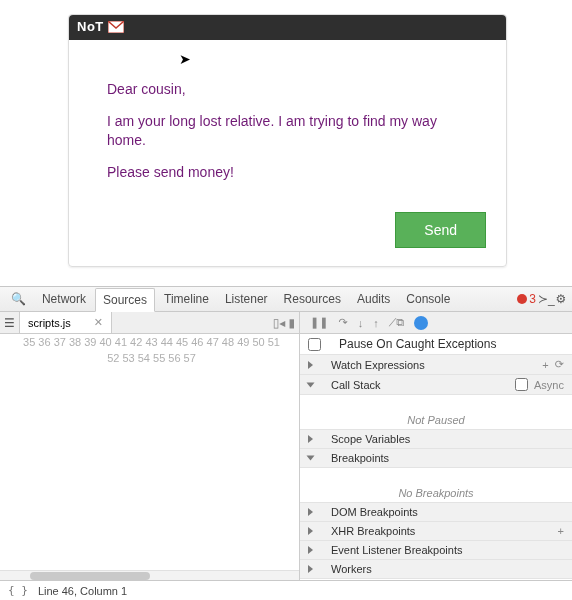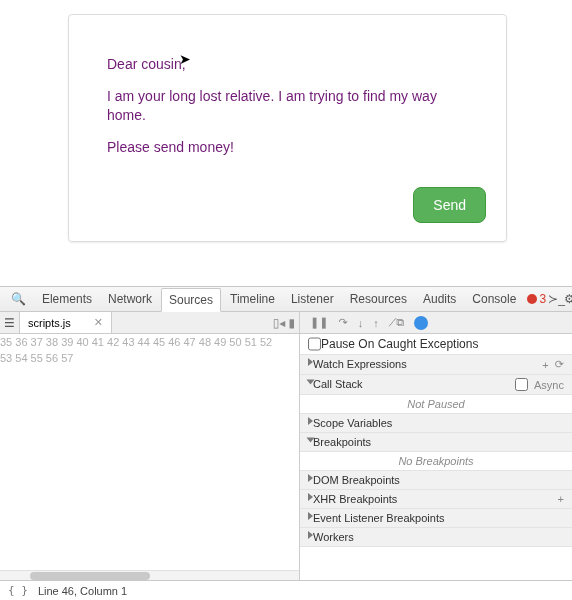--- a/index.html
+++ b/index.html
@@ -8,82 +8,90 @@
   
   .app-wrap { padding: 14px 65px 0 68px; }
   .app { border: 1px solid #ddd; border-radius: 4px; overflow: visible; position: relative; box-shadow: 0 1px 2px rgba(0,0,0,.08); }
   .app-header { background: #2f2f2f; color: #fff; padding: 4px 8px 6px; font-size: 13px; display: flex; align-items: center; gap: 4px; border-radius: 4px 4px 0 0; font-weight: bold; letter-spacing: .5px; }
   .envelope { display: inline-block; width: 16px; height: 12px; position: relative; }
   .envelope svg { width: 16px; height: 12px; display: block; }
   .cursor { position: absolute; left: 110px; top: 36px; font-size: 14px; color: #000; text-shadow: 0 0 2px #fff; }
   .app-body { padding: 40px 30px 18px 38px; font-size: 14px; color: #701a75; line-height: 1.4; }
   .app-body p { margin-bottom: 12px; }
   .app-actions { text-align: right; padding: 0 20px 18px; }
-  .send-btn { background: #59b159; color: #fff; border: 1px solid #3d9a3d; border-radius: 8px; padding: 9px 19px; font-size: 14px; cursor: pointer; }
+  .send-btn { background: #59b159; color: #fff; border: 1px solid #3d9a3d; border-radius: 0; padding: 9px 28px; font-size: 14px; cursor: pointer; }
 
   
   .devtools { position: absolute; left: 0; right: 0; top: 286px; bottom: 0; border-top: 1px solid #c7c7c7; background: #fff; font-size: 12px; display: flex; flex-direction: column; }
   .dt-toolbar { display: flex; align-items: center; height: 25px; border-bottom: 1px solid #c9c9c9; background: linear-gradient(#f7f7f7,#ececec); padding: 0 4px; gap: 2px; }
   .dt-toolbar .tool-icon, .dt-toolbar .tab { color: #4c4c4c; padding: 4px 7px; cursor: default; }
   .dt-toolbar .tab.active { background: #fff; border: 1px solid #c9c9c9; border-bottom: 1px solid #fff; margin-bottom: -1px; border-radius: 2px 2px 0 0; }
   .dt-toolbar .spacer { flex: 1; }
   .dt-err { color: #d73a2f; display: flex; align-items: center; gap: 2px; }
   .dt-ico { width: 14px; text-align: center; color: #5a5a5a; }
   .dt-main { flex: 1; display: flex; min-height: 0; }
 
   
   .src-panel { width: 300px; border-right: 1px solid #ccc; display: flex; flex-direction: column; min-width: 0; }
   .src-tabs { height: 22px; background: #efefef; border-bottom: 1px solid #ccc; display: flex; align-items: stretch; position: relative; }
   .src-hamburger { width: 20px; display:flex; align-items:center; justify-content:center; color:#555; border-right:1px solid #ccc; }
   .file-tab { background:#fff; border-right:1px solid #ccc; padding: 3px 8px; display:flex; align-items:center; gap:23px; font-size:11px; }
   .file-tab .close { color:#999; font-size:11px; }
   .src-right { margin-left:auto; display:flex; align-items:center; gap:3px; padding-right:4px; color:#888; }
   .src-body { flex:1; display:flex; overflow:hidden; font-family: Menlo, Consolas, monospace; font-size: 11px; line-height: 16px; }
-  .gutter { text-align:left; color:#b0b0b0; background:#fff; padding-right:6px; padding-left:0; user-select:none; }
+  .gutter { text-align:center; color:#b0b0b0; background:#fff; padding-right:6px; padding-left:16px; user-select:none; }
   .code { flex:1; white-space: pre; overflow:auto; padding-left:6px; color:#303030; }
   .hscroll { height: 10px; background:#f3f3f3; border-top:1px solid #e1e1e1; position:relative; }
   .hscroll-thumb { position:absolute; left:30px; top:1px; height:8px; width:120px; background:#c9c9c9; border-radius:4px; }
 
   
   .dbg-panel { flex:1; display:flex; flex-direction:column; font-size:11px; color:#303030; }
   .dbg-toolbar { height:22px; background:#efefef; border-bottom:1px solid #ccc; display:flex; align-items:center; gap:10px; padding:0 10px; }
   .dbg-toolbar .dbg-ico { color:#888; }
   .dbg-toolbar .blue { width:14px; height:14px; border-radius:50%; background:#3a8fe6; display:inline-block; }
-  .dbg-row { padding:3px 8px; border-bottom:1px solid #e3e3e3; display:flex; gap:0; }
+  .dbg-row { padding:3px 8px; border-bottom:1px solid #e3e3e3; display:flex; align-items:center; gap:18px; }
   .dbg-row.section { background:#f1f1f1; }
   .disc { width:0; height:0; border-top:4px solid transparent; border-bottom:4px solid transparent; border-left:5px solid #7a7a7a; display:inline-block; }
   .disc.down { transform: rotate(90deg); }
-  .dbg-note { text-align:center; color:#8c8c8c; font-style:italic; padding:3px 0; border-bottom:1px solid #e3e3e3; }
+  .dbg-note { text-align:center; color:#8c8c8c; font-style:italic; padding:3px 0; border-bottom:1px solid #e3e3e3;margin-top:16px; }
   .dbg-right-ico { margin-left:auto; color:#888; display:flex; gap:6px; align-items:center; }
 
   
   .status { height:20px; border-top:1px solid #c9c9c9; display:flex; align-items:center; padding:0 8px; font-size:11px; color:#444; gap: 10px; }
   .status .braces { font-family: Menlo, monospace; color:#777; }
 </style>
 </head>
 <body>
 
 <div class="app-wrap">
   <div class="app">
+    <div class="app-header">
+      <span>NoT</span>
+      <span class="envelope">
+        <svg viewBox="0 0 16 12">
+            <rect x="0" y="0" width="16" height="12" fill="#fff" stroke="#c0392b"></rect>
+            <path d="M0 0 L8 7 L16 0" fill="none" stroke="#c0392b" stroke-width="1.4"></path>
+          </svg>
+      </span>
+    </div>
     <span class="cursor">➤</span>
     <div class="app-body">
       <p>Dear cousin,</p>
       <p>I am your long lost relative. I am trying to find my way home.</p>
       <p>Please send money!</p>
     </div>
     <div class="app-actions">
       <button class="send-btn">Send</button>
     </div>
   </div>
 </div>
 
 <div class="devtools">
   <div class="dt-toolbar">
     <span class="tool-icon">🔍</span>
-    <span class="tab">Elements</span>
     <span class="tab">Network</span>
     <span class="tab active">Sources</span>
     <span class="tab">Timeline</span>
     <span class="tab">Listener</span>
     <span class="tab">Resources</span>
     <span class="tab">Audits</span>
     <span class="tab">Console</span>
     <span class="spacer"></span>
     <span class="dt-err">
         <span style="width:10px;height:10px;border-radius:50%;background:#d73a2f;display:inline-block"></span>

